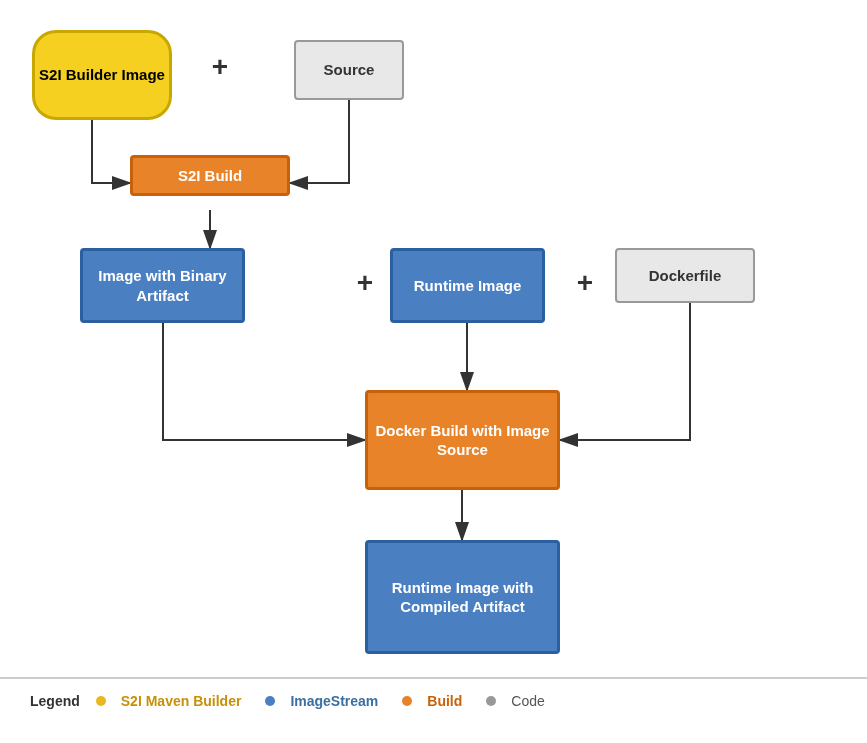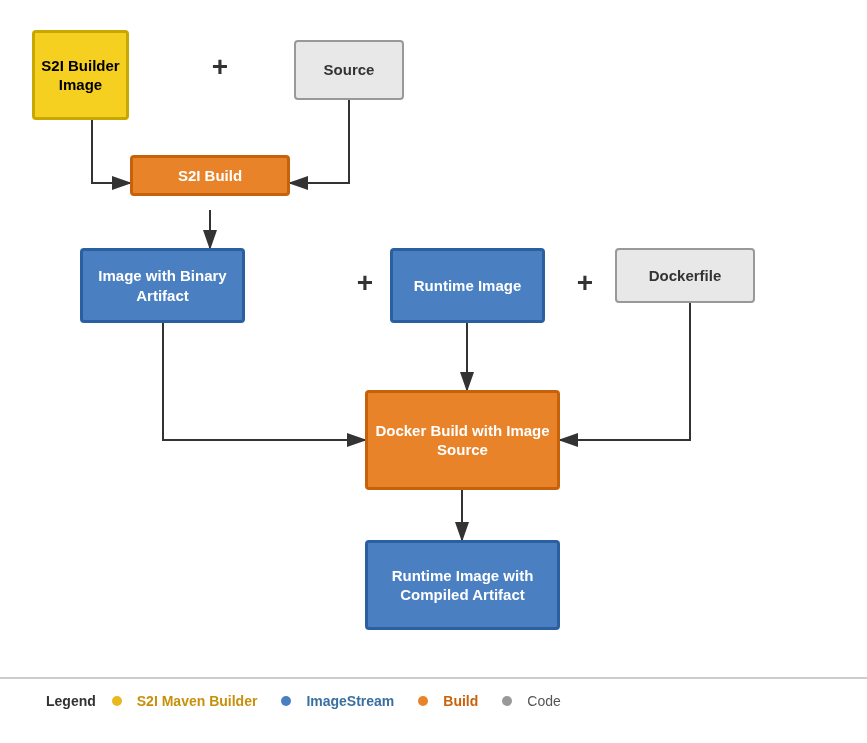--- a/index.html
+++ b/index.html
@@ -59,21 +59,21 @@
       align-items: center;
       justify-content: center;
     }
     
     .legend {
       position: absolute;
       bottom: 20px;
       left: 0;
       right: 0;
       border-top: 2px solid #ccc;
-      padding: 14px 46px;
+      padding: 14px 30px;
       display: flex;
       align-items: center;
       gap: 6px;
       font-size: 14px;
     }
     .legend-label {
       font-weight: bold;
       color: #333;
       margin-right: 10px;
     }
@@ -119,21 +119,21 @@
 
     <line x1="467" y1="323" x2="467" y2="390" stroke="#333" stroke-width="2" marker-end="url(#arrowhead)"></line>
 
     <polyline points="163,285 163,440 365,440" fill="none" stroke="#333" stroke-width="2" marker-end="url(#arrowhead)"></polyline>
 
     <polyline points="690,276 690,440 560,440" fill="none" stroke="#333" stroke-width="2" marker-end="url(#arrowhead)"></polyline>
 
     <line x1="462" y1="490" x2="462" y2="540" stroke="#333" stroke-width="2" marker-end="url(#arrowhead)"></line>
   </svg>
 
-  <div class="box box-yellow" style="left:32px; top:30px; width:97px; height:90px;">
+  <div class="box box-yellow" style="left:32px; top:30px; width:140px; height:90px;border-radius:24px;">
     <span>S2I Builder Image</span>
   </div>
 
   <div class="plus" style="left:205px; top:52px; width:30px; height:30px;">+</div>
 
   <div class="box box-gray" style="left:294px; top:40px; width:110px; height:60px;justify-content:center;">
     <span>Source</span>
   </div>
 
   <div class="box box-orange" style="left:130px; top:155px; width:160px; height:41px;">
@@ -153,21 +153,21 @@
   <div class="plus" style="left:570px; top:268px; width:30px; height:30px;">+</div>
 
   <div class="box box-gray" style="left:615px; top:248px; width:140px; height:55px;">
     <span>Dockerfile</span>
   </div>
 
   <div class="box box-orange" style="left:365px; top:390px; width:195px; height:100px;">
     <span>Docker Build with Image Source</span>
   </div>
 
-  <div class="box box-blue" style="left:365px; top:540px; width:195px; height:90px;">
+  <div class="box box-blue" style="left:365px; top:540px; width:195px; height:114px;">
     <span>Runtime Image with Compiled Artifact</span>
   </div>
 
   <div class="legend">
     <span class="legend-label">Legend</span>
 
     <div class="legend-item">
       <span class="legend-dot" style="background:#e8b820;"></span>
       <span style="color:#c8900a; font-weight:bold;">S2I Maven Builder</span>
     </div>

